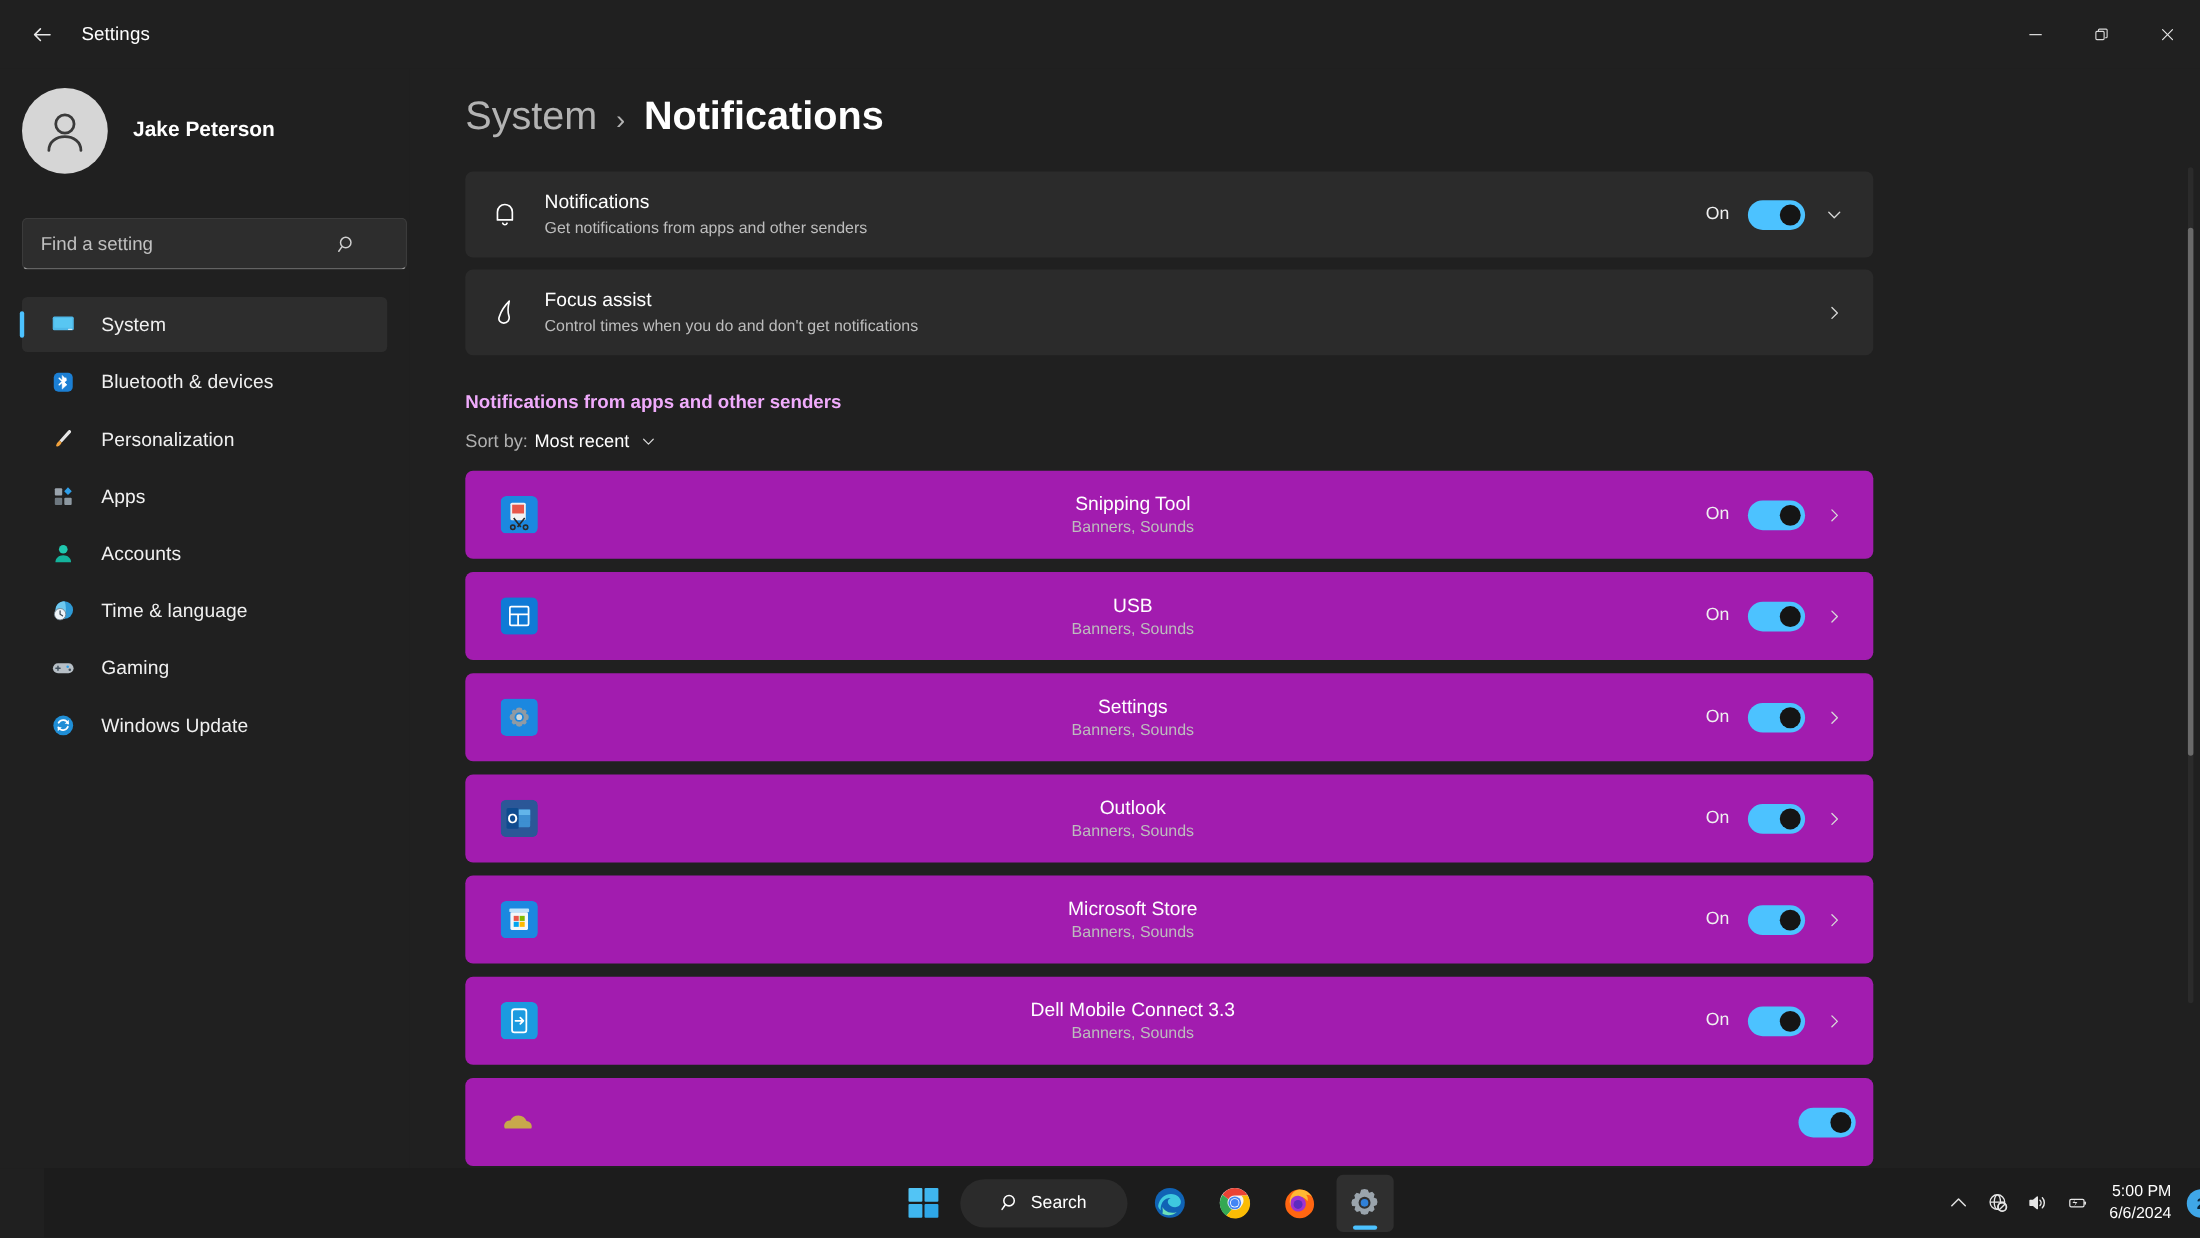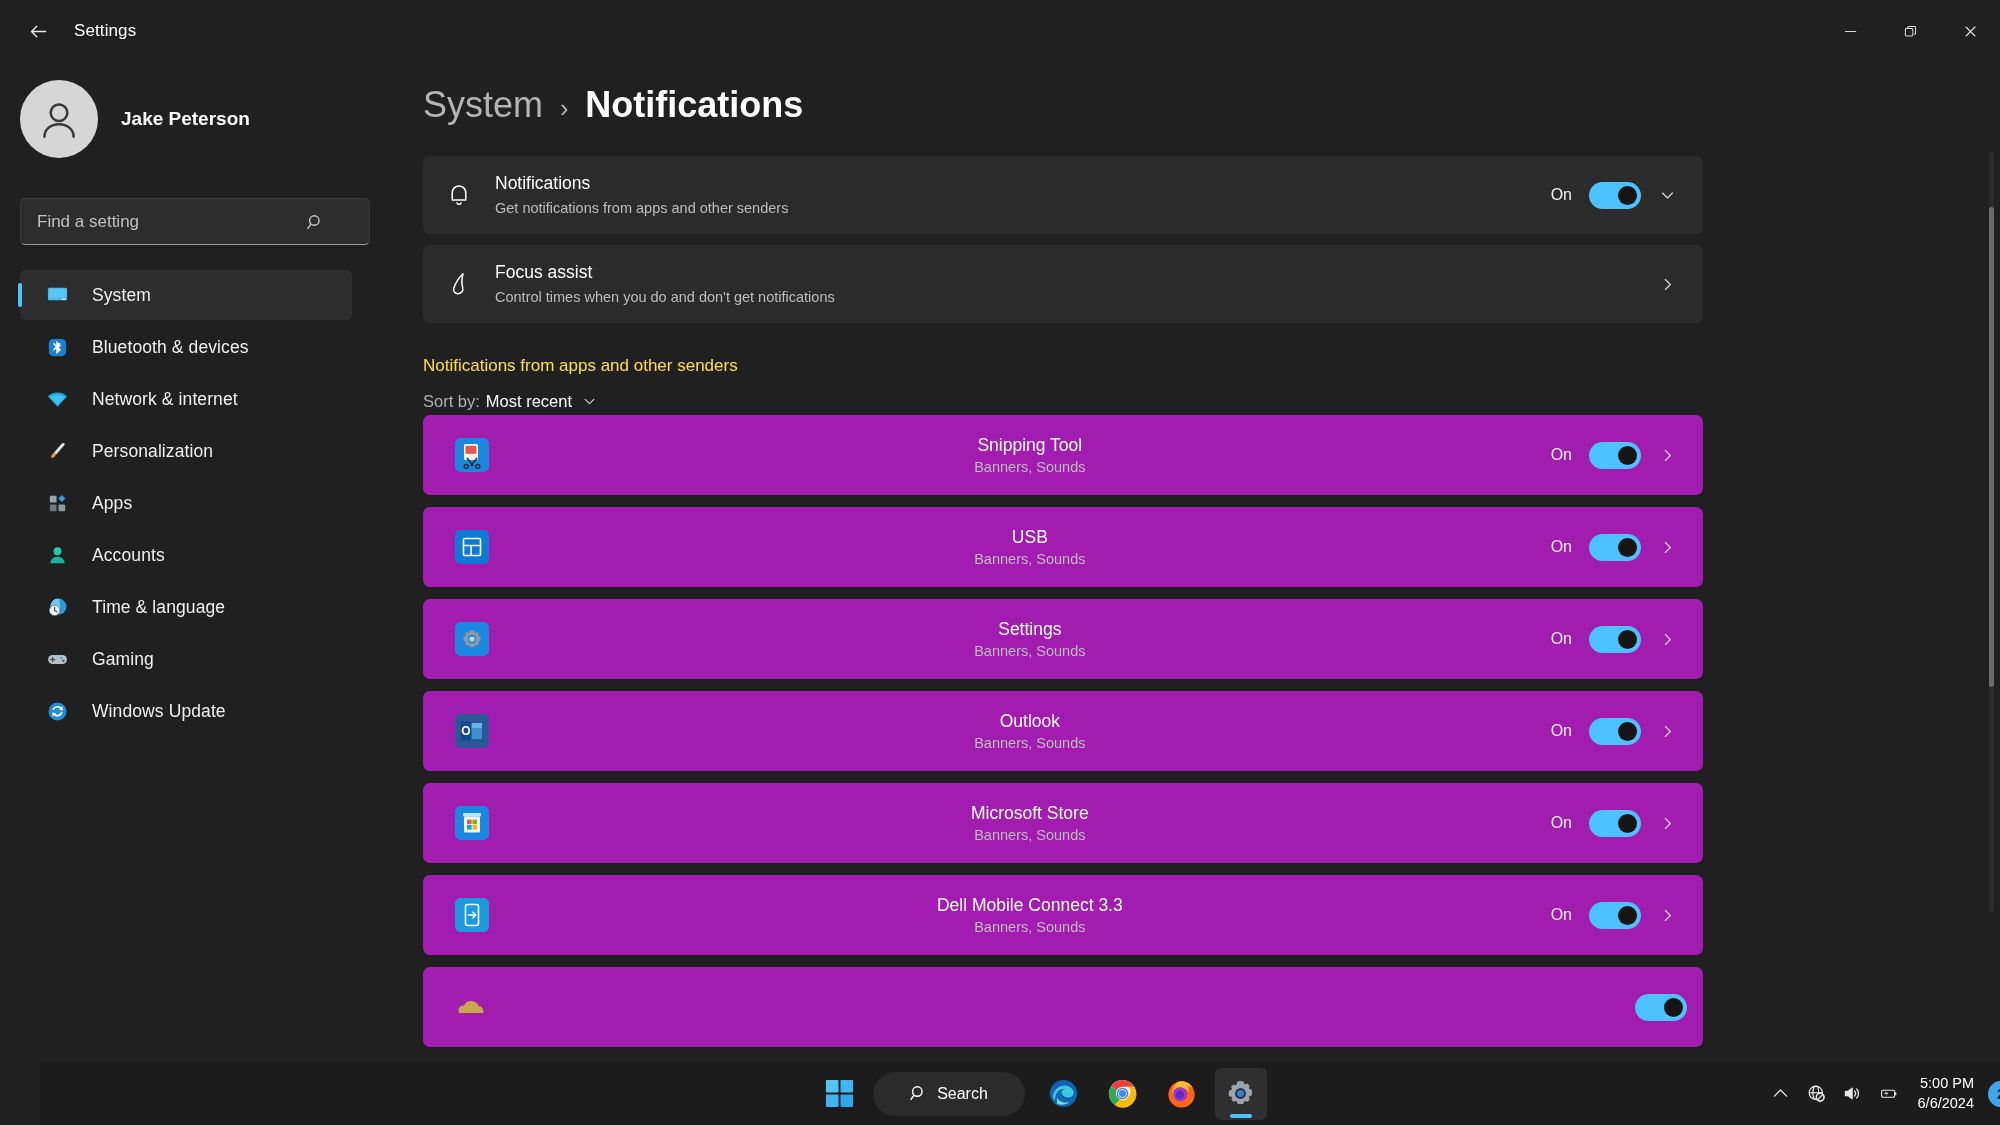--- a/index.html
+++ b/index.html
@@ -116,24 +116,24 @@
     position: absolute; right: 4px; top: 4px;
     width: 19px; height: 19px; border-radius: 50%; background: #151515;
   }
   .chev {
     width: 40px; height: 40px; display: flex; align-items: center; justify-content: center;
     margin-left: 6px;
   }
   .chev svg { width: 17px; height: 17px; }
 
   .section-head {
-    margin: 33px 0 0 51px; font-size: 17px; font-weight: normal; color: #fde047;
+    margin: 33px 0 0 51px; font-size: 17px; font-weight: bold; color: #f0abfc;
   }
   .sortrow {
-    margin: 16px 0 4px 51px; display: flex; align-items: center;
+    margin: 16px 0 17px 51px; display: flex; align-items: center;
   }
   .sort-label { font-size: 16.5px; color: #b0b0b0; }
   .sort-value { font-size: 16.5px; color: #ffffff; margin-left: 6px; }
   .sort-chev { margin-left: 10px; display: flex; align-items: center; }
   .sort-chev svg { width: 15px; height: 15px; }
 
   .approw {
     position: relative; margin: 0 0 12px 51px; width: 1280px;
     background: #a21caf; border-radius: 7px;
     display: flex; align-items: center; height: 80px; text-align: center;
@@ -272,29 +272,20 @@
         <span class="navicon">
           <svg viewBox="0 0 24 24">
               <rect x="3" y="3" width="18" height="18" rx="4.5" fill="#1b7fd4"></rect>
               <path d="M11 5.5l4.4 4.4L11 14V5.5zM11 10l4.4 4.4L11 18.5V10z" fill="#fff" stroke="#fff" stroke-width=".5" stroke-linejoin="round"></path>
               <path d="M8.2 8.2l6.2 6.2M8.2 14.4l6.2-6.2" stroke="#fff" stroke-width="1.5" stroke-linecap="round"></path>
             </svg>
         </span>
         <span class="navlabel">Bluetooth &amp; devices</span>
       </div>
 
-      <div class="navitem">
-        <span class="navicon">
-          <svg viewBox="0 0 24 24">
-              <path d="M12 19.5 1.8 8.7C4.5 6.1 8.1 4.6 12 4.6s7.5 1.5 10.2 4.1L12 19.5z" fill="#18a5e0"></path>
-              <path d="M12 18 4.2 9.8C6.4 7.9 9.1 6.9 12 6.9s5.6 1 7.8 2.9L12 18z" fill="#3fc0ef"></path>
-            </svg>
-        </span>
-        <span class="navlabel">Network &amp; internet</span>
-      </div>
 
       <div class="navitem">
         <span class="navicon">
           <svg viewBox="0 0 24 24">
               <path d="M18.8 3.4c.8.7.9 1.5.3 2.2L10.6 15l-2.2-2 8.2-9.3c.7-.8 1.5-.9 2.2-.3z" fill="#e6e6e6"></path>
               <path d="M8.4 13 10.6 15l-1.4 2c-.5.7-1.6 1.4-2.8 1.6-.9.2-1.3-.2-1.1-1 .3-1.2.9-2.3 1.6-2.9L8.4 13z" fill="#f0a13c"></path>
             </svg>
         </span>
         <span class="navlabel">Personalization</span>
       </div>

